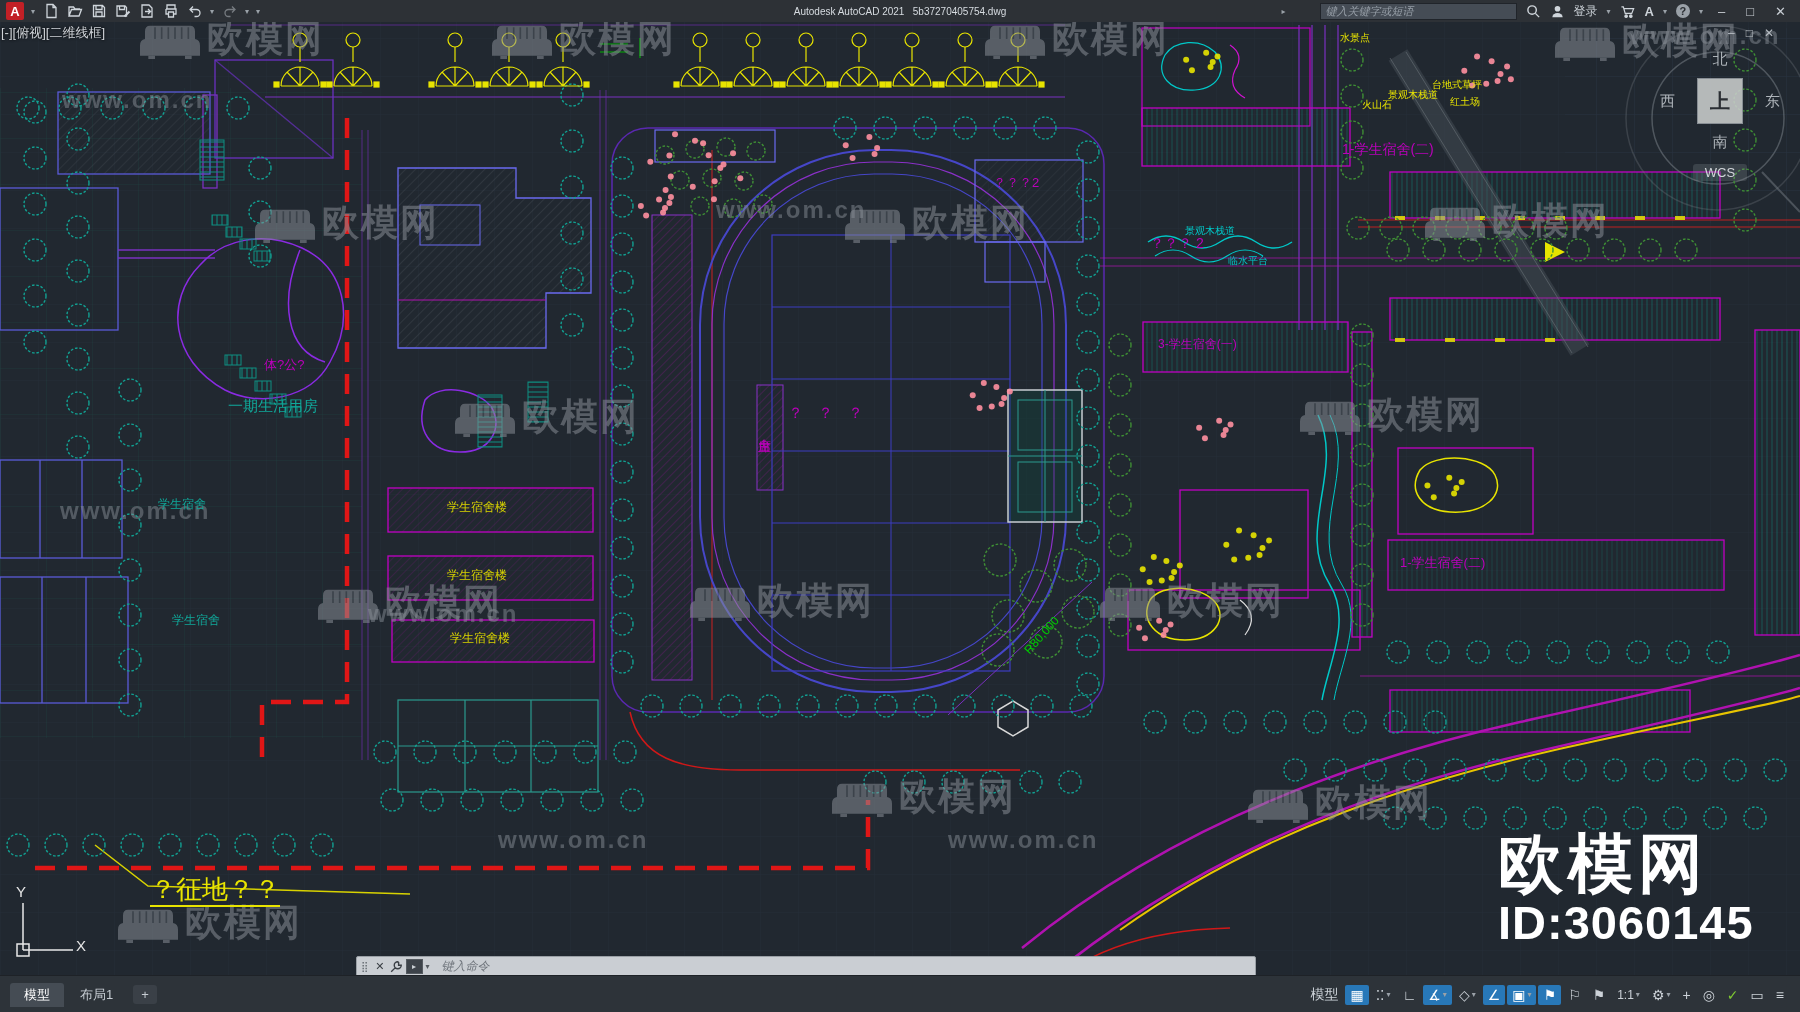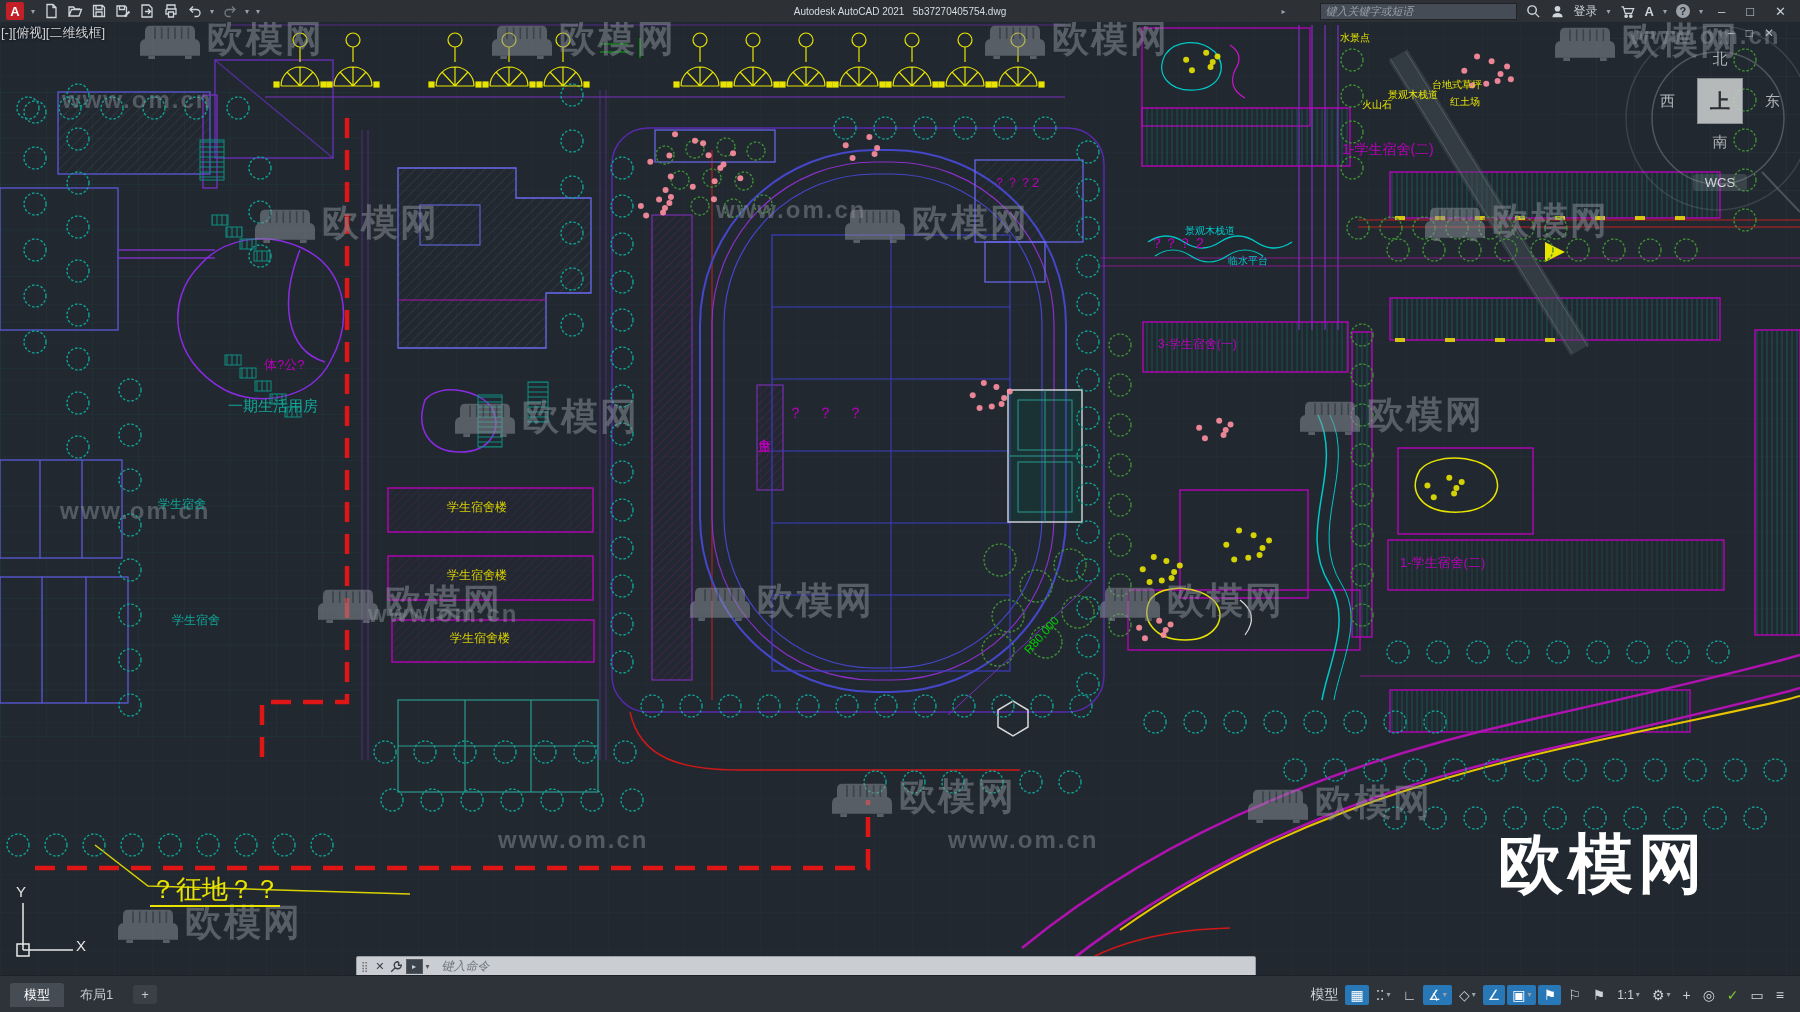--- a/index.html
+++ b/index.html
@@ -32,21 +32,21 @@
   
   #docbtns{position:absolute;left:1728px;top:26px;display:flex;gap:11px;color:#b6bcc2;
            font-size:12px;z-index:10;}
   
   #viewcube{position:absolute;left:1660px;top:50px;width:120px;text-align:center;z-index:10;
             color:#aeb4ba;font-size:15px;pointer-events:none;}
   #vc-row{display:flex;align-items:center;justify-content:space-between;margin-top:9px;}
   #vc-cube{width:44px;height:44px;background:rgba(201,205,204,.88);color:#2a2e33;font-size:20px;
            font-weight:bold;display:flex;align-items:center;justify-content:center;border:1px solid #888e94;}
   #vc-south{margin-top:9px;}
-  #wcs-pill{display:inline-block;margin-top:22px;background:rgba(140,146,152,.25);color:#d2d6da;
+  #wcs-pill{display:inline-block;margin-top:12px;background:rgba(140,146,152,.25);color:#d2d6da;
             border-radius:3px;padding:1px 12px;font-size:13px;}
   
   .wm{position:absolute;display:flex;align-items:center;gap:7px;color:#8b9199;opacity:.52;}
   .wm-text{font-size:37px;font-weight:bold;letter-spacing:2px;}
   .wm-url{position:absolute;font-size:24px;font-weight:bold;color:#8b9199;opacity:.48;letter-spacing:2px;}
   #big-wm{position:absolute;left:1498px;top:830px;color:#fff;z-index:20;line-height:1.05;}
   #big-wm-logo{font-size:65px;font-weight:bold;letter-spacing:5px;}
   #big-wm-id{font-size:47px;font-weight:bold;letter-spacing:1px;}
   
   .dlabel{position:absolute;white-space:nowrap;line-height:1;transform-origin:left top;}
@@ -856,20 +856,21 @@
     <span>西</span>
     <div id="vc-cube">上</div>
     <span>东</span>
   </div>
   <div id="vc-south">南</div>
   <div><span id="wcs-pill">WCS</span></div>
 </div>
 
 <div id="big-wm">
   <div id="big-wm-logo">欧模网</div>
+  <div id="big-wm-id">ID:3060145</div>
 </div>
 
 <div id="titlebar">
   <div id="qat">
     <span id="acad-logo">A</span>
     <span class="dd">▾</span>
     <span class="icn">
       <svg class="mini" width="16" height="16" viewBox="0 0 16 16" fill="none" stroke="#cfd5db" stroke-width="1.3">
           <path d="M4,1.5 h6 l3,3 v10 h-9 z M10,1.5 v3 h3"></path>
         </svg>

